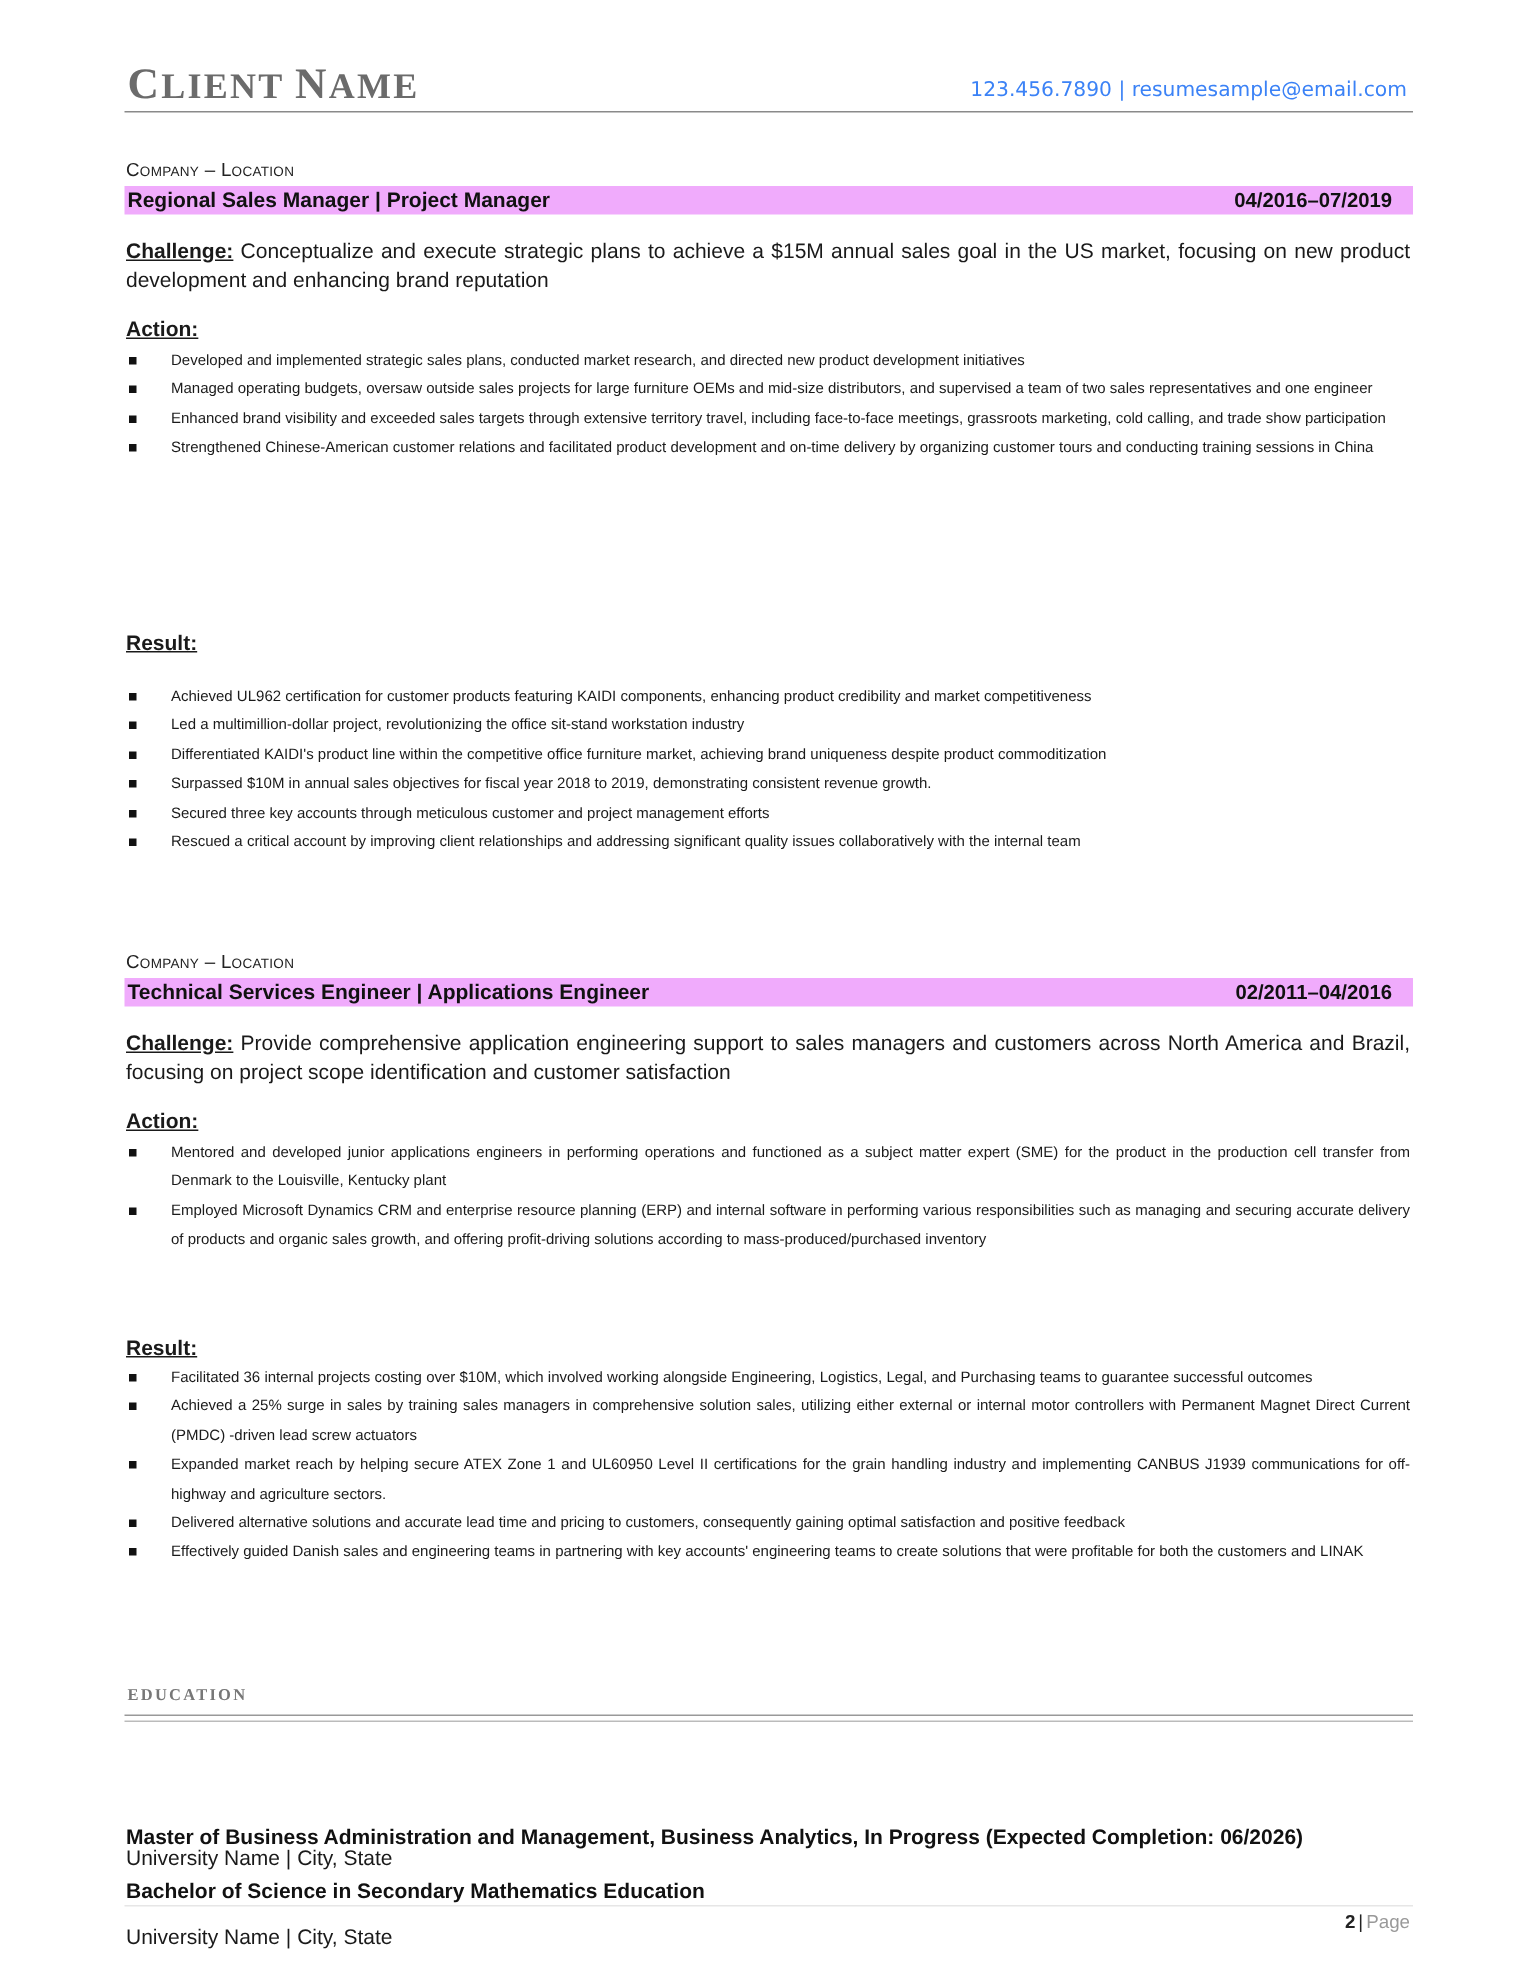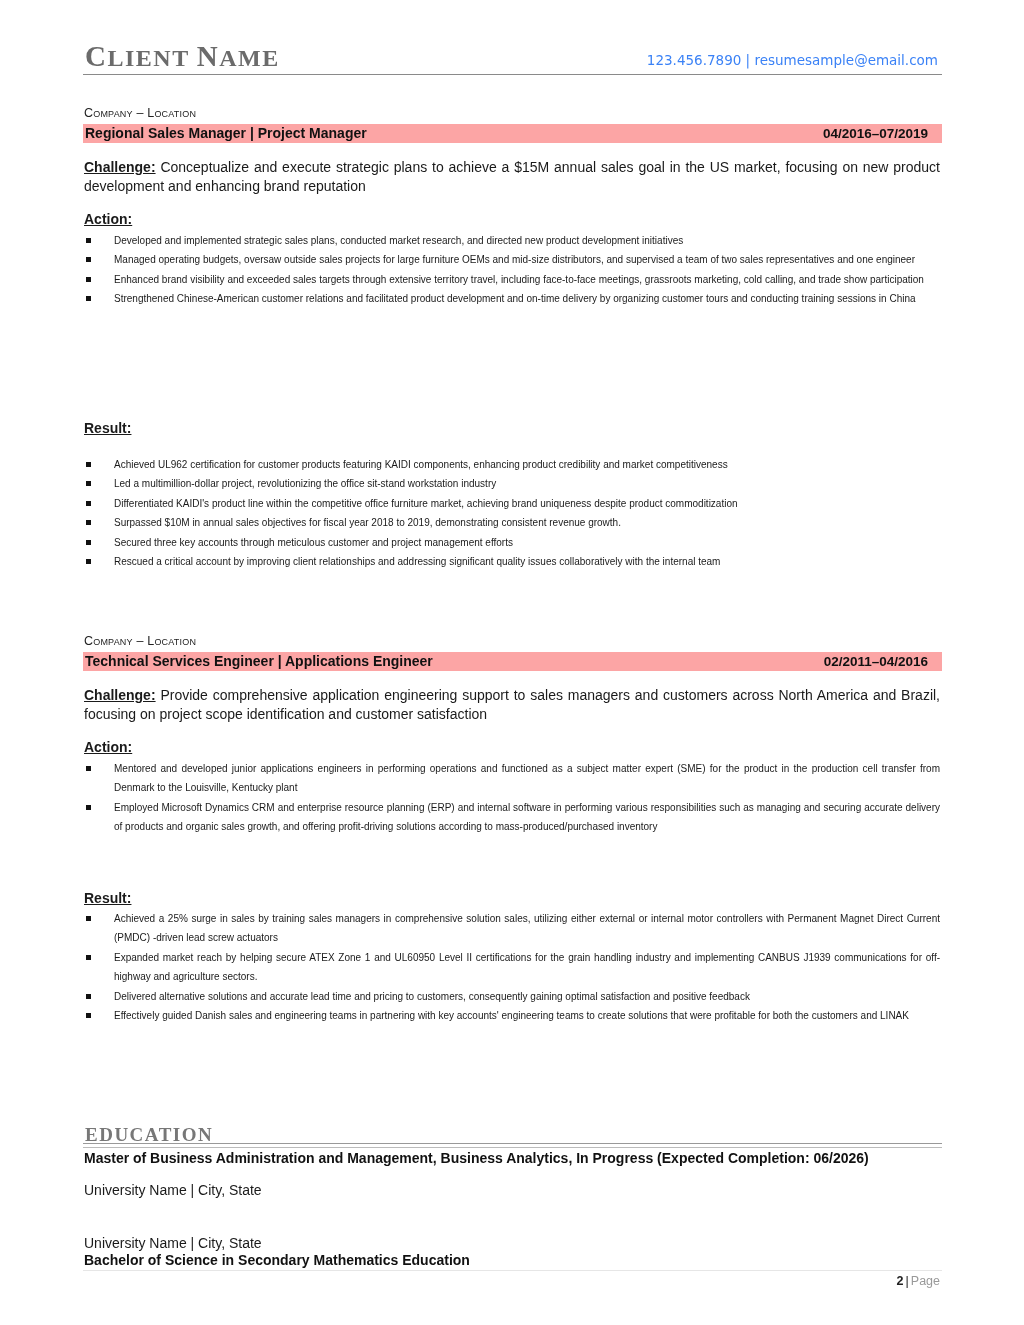--- a/index.html
+++ b/index.html
@@ -9,38 +9,38 @@
 
   
   .header { position: absolute; left: 0; top: 38px; width: 859px; height: 36px; border-bottom: 1.5px solid #8a8a8a; }
   .client-name { position: absolute; left: 2px; top: 2px; font-family: "Liberation Serif", serif;
                  font-size: 24px; font-weight: bold; color: #6b6b6b; letter-spacing: 1.5px; font-variant: small-caps; }
   .client-name .big { font-size: 29px; }
   .contact { position: absolute; right: 4px; top: 14px; font-family: "DejaVu Sans", sans-serif; font-size: 13.5px; color: #3b82f6; }
 
   
   .company { position: absolute; left: 1px; font-size: 12.5px; color: #222; font-variant: small-caps; letter-spacing: 0.2px; }
-  .titlebar { position: absolute; left: 0; width: 859px; height: 19px; background: #fca5a5; }
+  .titlebar { position: absolute; left: 0; width: 859px; height: 19px; background: #f0abfc; }
   .titlebar .title { position: absolute; left: 2px; top: 1px; font-size: 14px; font-weight: bold; color: #111; }
   .titlebar .dates { position: absolute; right: 14px; top: 2px; font-size: 13.5px; font-weight: bold; color: #111; }
 
   .para { position: absolute; left: 1px; width: 856px; font-size: 14px; line-height: 19.4px; text-align: justify; color: #1a1a1a; }
   .para .label { font-weight: bold; text-decoration: underline; }
   .sublabel { position: absolute; left: 1px; font-size: 14px; font-weight: bold; text-decoration: underline; color: #1a1a1a; }
 
   ul.bullets { position: absolute; left: 0; width: 857px; margin: 0; padding: 0; list-style: none; }
   ul.bullets li { position: relative; padding-left: 31px; font-size: 10px; line-height: 19.4px; text-align: justify; color: #1a1a1a; }
   ul.bullets li .sq { position: absolute; left: 3px; top: 7px; width: 5px; height: 5px; background: #111; }
 
   
-  .section-head { position: absolute; left: 2px; top: 1124px; font-family: "Liberation Serif", serif; font-size: 19px;
+  .section-head { position: absolute; left: 2px; top: 1124px; font-family: "Liberation Serif", serif; font-size: 11px;
                   font-weight: bold; color: #777; letter-spacing: 1.5px; }
   .section-rule { position: absolute; left: 0; top: 1143px; width: 859px; height: 3px; border-top: 1.5px solid #999; border-bottom: 1px solid #bbb; }
   .edu-degree { position: absolute; left: 1px; font-size: 14px; font-weight: bold; color: #111; }
-  .edu-school { position: absolute; left: 1px; font-size: 14px; color: #1a1a1a; }
+  .edu-school { position: absolute; left: 1px; font-size: 14px; color: #1a1a1a; margin-top: 48px; }
 
   .footer-rule { position: absolute; left: 0; top: 1270px; width: 859px; border-top: 1px solid #e6e6e6; }
   .footer { position: absolute; right: 2px; top: 1274px; font-size: 12.5px; color: #999; }
   .footer .num { color: #222; font-weight: bold; }
   .footer .bar { color: #222; padding: 0 2px; }
 </style>
 </head>
 <body>
 
 <div class="page">
@@ -83,29 +83,30 @@
   <div class="para" style="top:686px;"><span class="label">Challenge:</span><span> Provide comprehensive application engineering support to sales managers and customers across North America and Brazil, focusing on project scope identification and customer satisfaction</span></div>
 
   <div class="sublabel" style="top:739px;">Action:</div>
   <ul class="bullets" style="top:759px;">
     <li><span class="sq"></span><span>Mentored and developed junior applications engineers in performing operations and functioned as a subject matter expert (SME) for the product in the production cell transfer from Denmark to the Louisville, Kentucky plant</span></li>
     <li><span class="sq"></span><span>Employed Microsoft Dynamics CRM and enterprise resource planning (ERP) and internal software in performing various responsibilities such as managing and securing accurate delivery of products and organic sales growth, and offering profit-driving solutions according to mass-produced/purchased inventory</span></li>
   </ul>
 
   <div class="sublabel" style="top:890px;">Result:</div>
   <ul class="bullets" style="top:909px;">
+    <li><span class="sq"></span><span>Facilitated 36 internal projects costing over $10M, which involved working alongside Engineering, Logistics, Legal, and Purchasing teams to guarantee successful outcomes</span></li>
     <li><span class="sq"></span><span>Achieved a 25% surge in sales by training sales managers in comprehensive solution sales, utilizing either external or internal motor controllers with Permanent Magnet Direct Current (PMDC) -driven lead screw actuators</span></li>
     <li><span class="sq"></span><span>Expanded market reach by helping secure ATEX Zone 1 and UL60950 Level II certifications for the grain handling industry and implementing CANBUS J1939 communications for off-highway and agriculture sectors.</span></li>
     <li><span class="sq"></span><span>Delivered alternative solutions and accurate lead time and pricing to customers, consequently gaining optimal satisfaction and positive feedback</span></li>
     <li><span class="sq"></span><span>Effectively guided Danish sales and engineering teams in partnering with key accounts' engineering teams to create solutions that were profitable for both the customers and LINAK</span></li>
   </ul>
 
   <div class="section-head">EDUCATION</div>
   <div class="section-rule"></div>
 
-  <div class="edu-degree" style="top:1150px;">Master of Business Administration and Management, Business Analytics, In Progress (Expected Completion: 06/2026)</div>
+  <div class="edu-degree" style="top:1216px;">Master of Business Administration and Management, Business Analytics, In Progress (Expected Completion: 06/2026)</div>
   <div class="edu-school" style="top:1182px;">University Name | City, State</div>
   <div class="edu-degree" style="top:1215px;margin-top:37px;">Bachelor of Science in Secondary Mathematics Education</div>
   <div class="edu-school" style="top:1235px;">University Name | City, State</div>
 
   <div class="footer-rule"></div>
   <div class="footer"><span class="num">2</span><span class="bar">|</span><span>Page</span></div>
 </div>
 
 </body></html>

